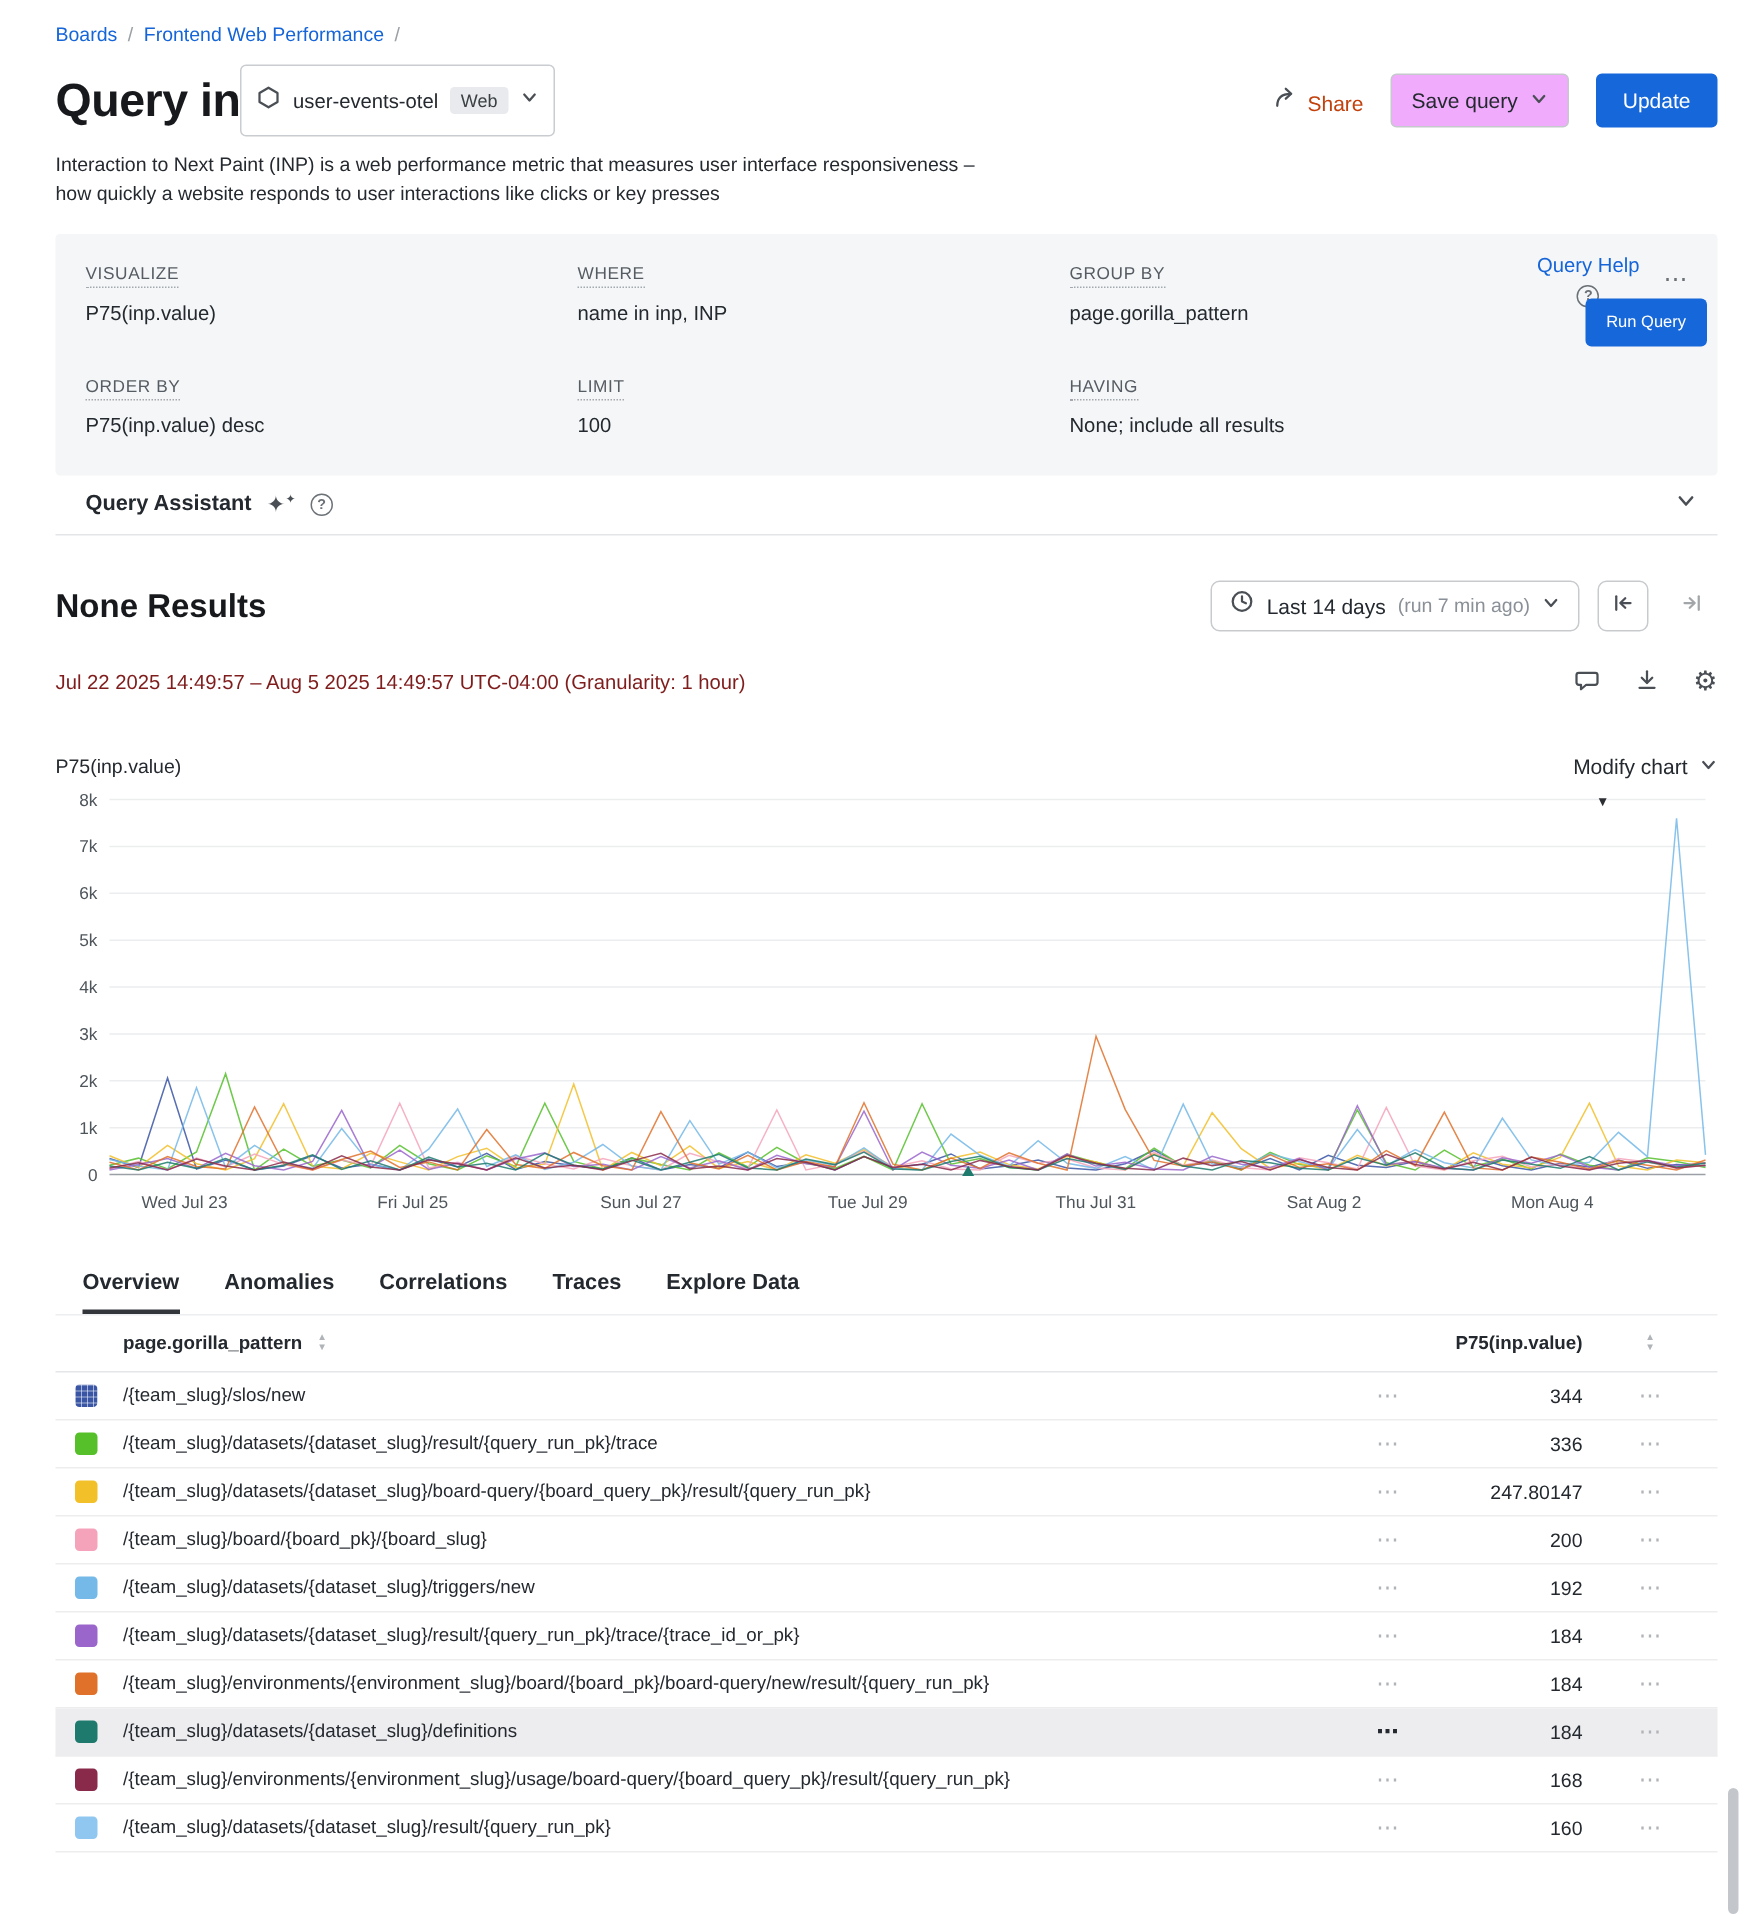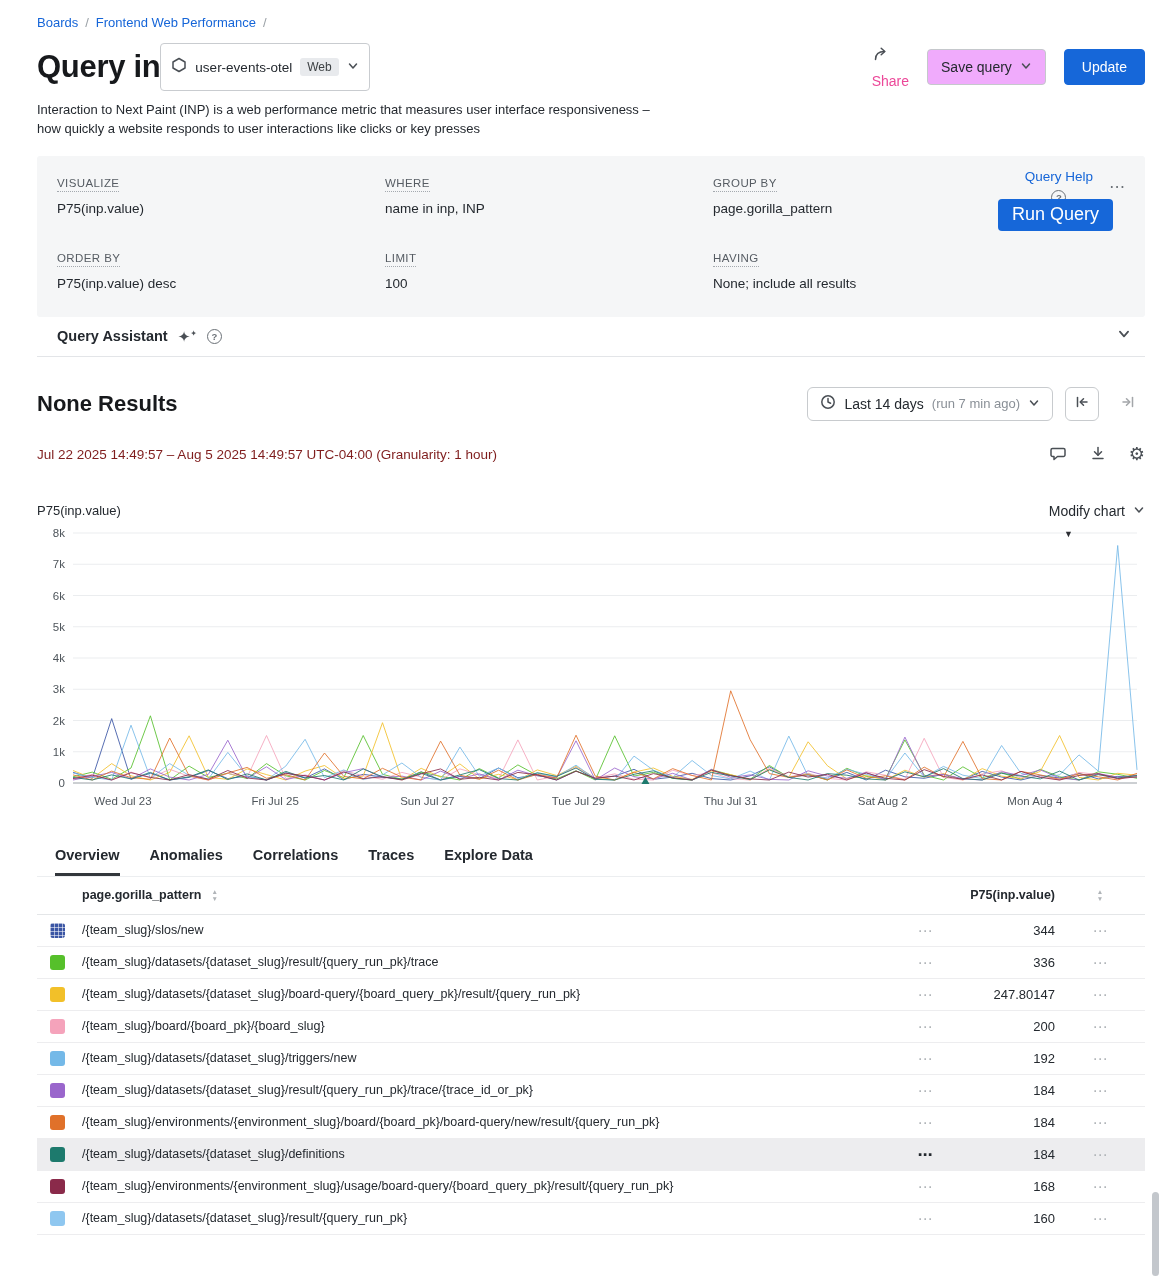--- a/index.html
+++ b/index.html
@@ -13,43 +13,43 @@
   .crumbs .sep { color:#9aa0a6; }
 
   
   .header-row { margin-top:13px; display:flex; align-items:center; }
   .page-title { font-size:31px; font-weight:600; color:#17191c; letter-spacing:-.3px; }
   .ds-pill { display:flex; align-items:center; gap:8px; height:48px;
     border:1px solid #c9ccd0; border-radius:4px; padding:0 10px 0 10px; cursor:pointer; background:#fff; }
   .ds-pill .name { font-size:13.5px; color:#24292f; }
   .badge { background:#e8eaed; color:#3c4043; font-size:12px; padding:2px 7px; border-radius:3px; }
   .header-actions { margin-left:auto; display:flex; align-items:center; gap:18px; }
-  .share-btn { display:flex; align-items:flex-start; gap:7px; font-size:14px; color:#ec4899; cursor:pointer; background:none; border:none;flex-direction:column; }
+  .share-btn { display:flex; align-items:flex-end; gap:7px; font-size:14px; color:#c2410c; cursor:pointer; background:none; border:none; }
   .btn { height:36px; border-radius:4px; font-size:14px; cursor:pointer; display:flex; align-items:center; gap:8px; }
   .btn.secondary { background:#f0abfc; border:1px solid #c5c8cc; color:#24292f; padding:0 13px; }
   .btn.primary { background:#1667d9; border:1px solid #1667d9; color:#fff; padding:0 17px; }
 
   
   .q-title { margin-top:30px; font-size:21px; font-weight:500; color:#1b1e21; }
   .q-desc { margin-top:10px; font-size:13px; line-height:1.45; color:#24292f; max-width:620px; }
 
   
   .panel { position:relative; margin-top:17px; background:#f5f6f7; border-radius:3px; padding:17px 150px 26px 20px; }
   .clauses { display:grid; grid-template-columns:328px 328px 1fr; row-gap:32px; }
   .clause { cursor:pointer; }
   .clause .lbl { display:inline-block; font-size:11.5px; letter-spacing:.4px; color:#565c63;
     border-bottom:1px dotted #a4a9af; padding-bottom:2px; }
   .clause .val { margin-top:9px; font-size:13.5px; color:#24292f; }
   .panel-right-top { position:absolute; top:13px; right:18px; display:flex; align-items:center; gap:16px; }
   .help-link { display:flex; align-items:center; gap:6px; font-size:13.5px; color:#1565d8; cursor:pointer;flex-direction:column; }
   .qmark { display:inline-flex; align-items:center; justify-content:center; width:15px; height:15px;
     border:1.2px solid #6b7177; border-radius:50%; font-size:9.5px; color:#6b7177; font-weight:700; }
   .meat { color:#6b7177; font-size:16px; letter-spacing:2px; cursor:pointer; line-height:1; }
-  .run-btn { position:absolute; top:43px; right:32px; height:32px; padding:0 14px; background:#1667d9;
-    color:#fff; border:none; border-radius:4px; font-size:18px; cursor:pointer; }
+  .run-btn { position:absolute; top:43px; right:7px; height:32px; padding:0 14px; background:#1667d9;
+    color:#fff; border:none; border-radius:4px; font-size:11px; cursor:pointer; }
 
   
   .assistant { height:40px; display:flex; align-items:center; gap:10px; padding:0 14px 0 20px;
     border-bottom:1px solid #e3e5e8; cursor:pointer; }
   .assistant .a-label { font-size:14.5px; font-weight:700; color:#24292f; }
   .sparkle { color:#4a4f55; font-size:15px; line-height:1; }
   .sparkle sup { font-size:8px; }
   .assistant .chev { margin-left:auto; }
 
   

